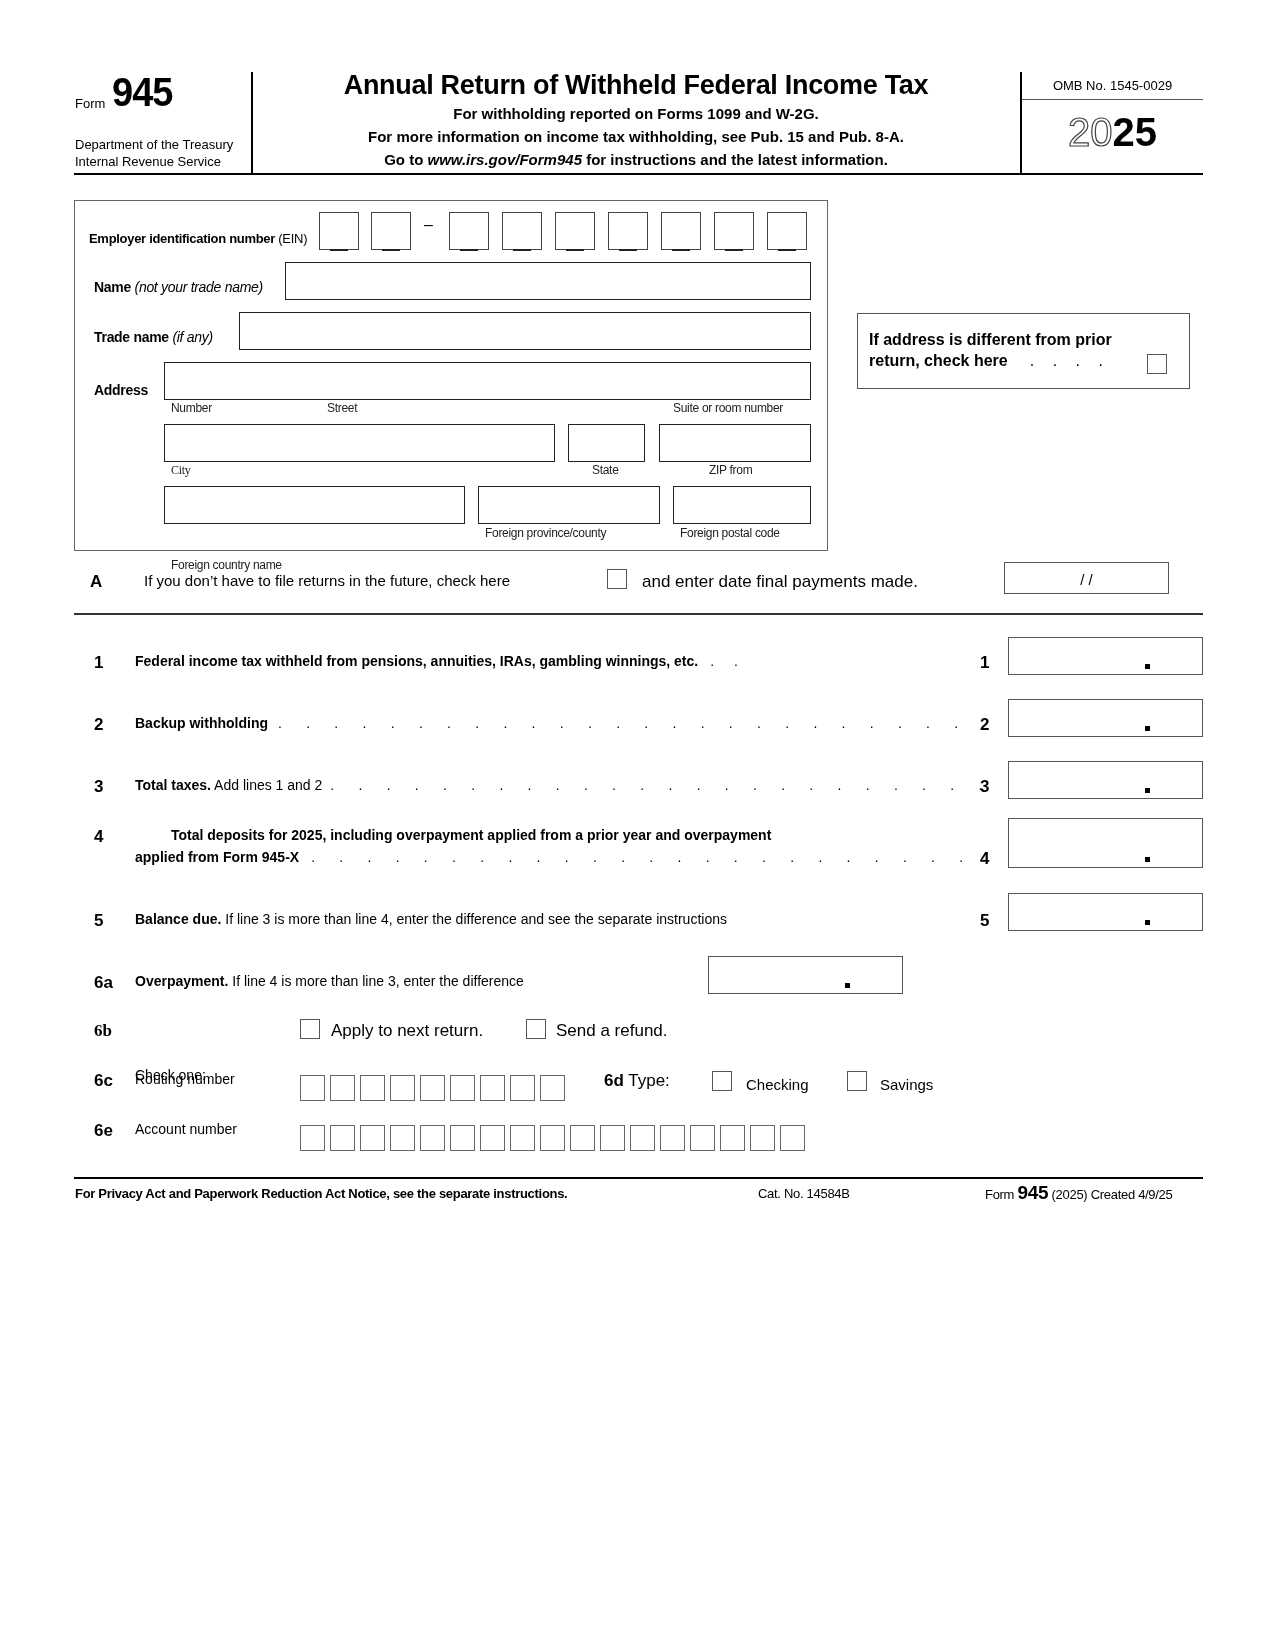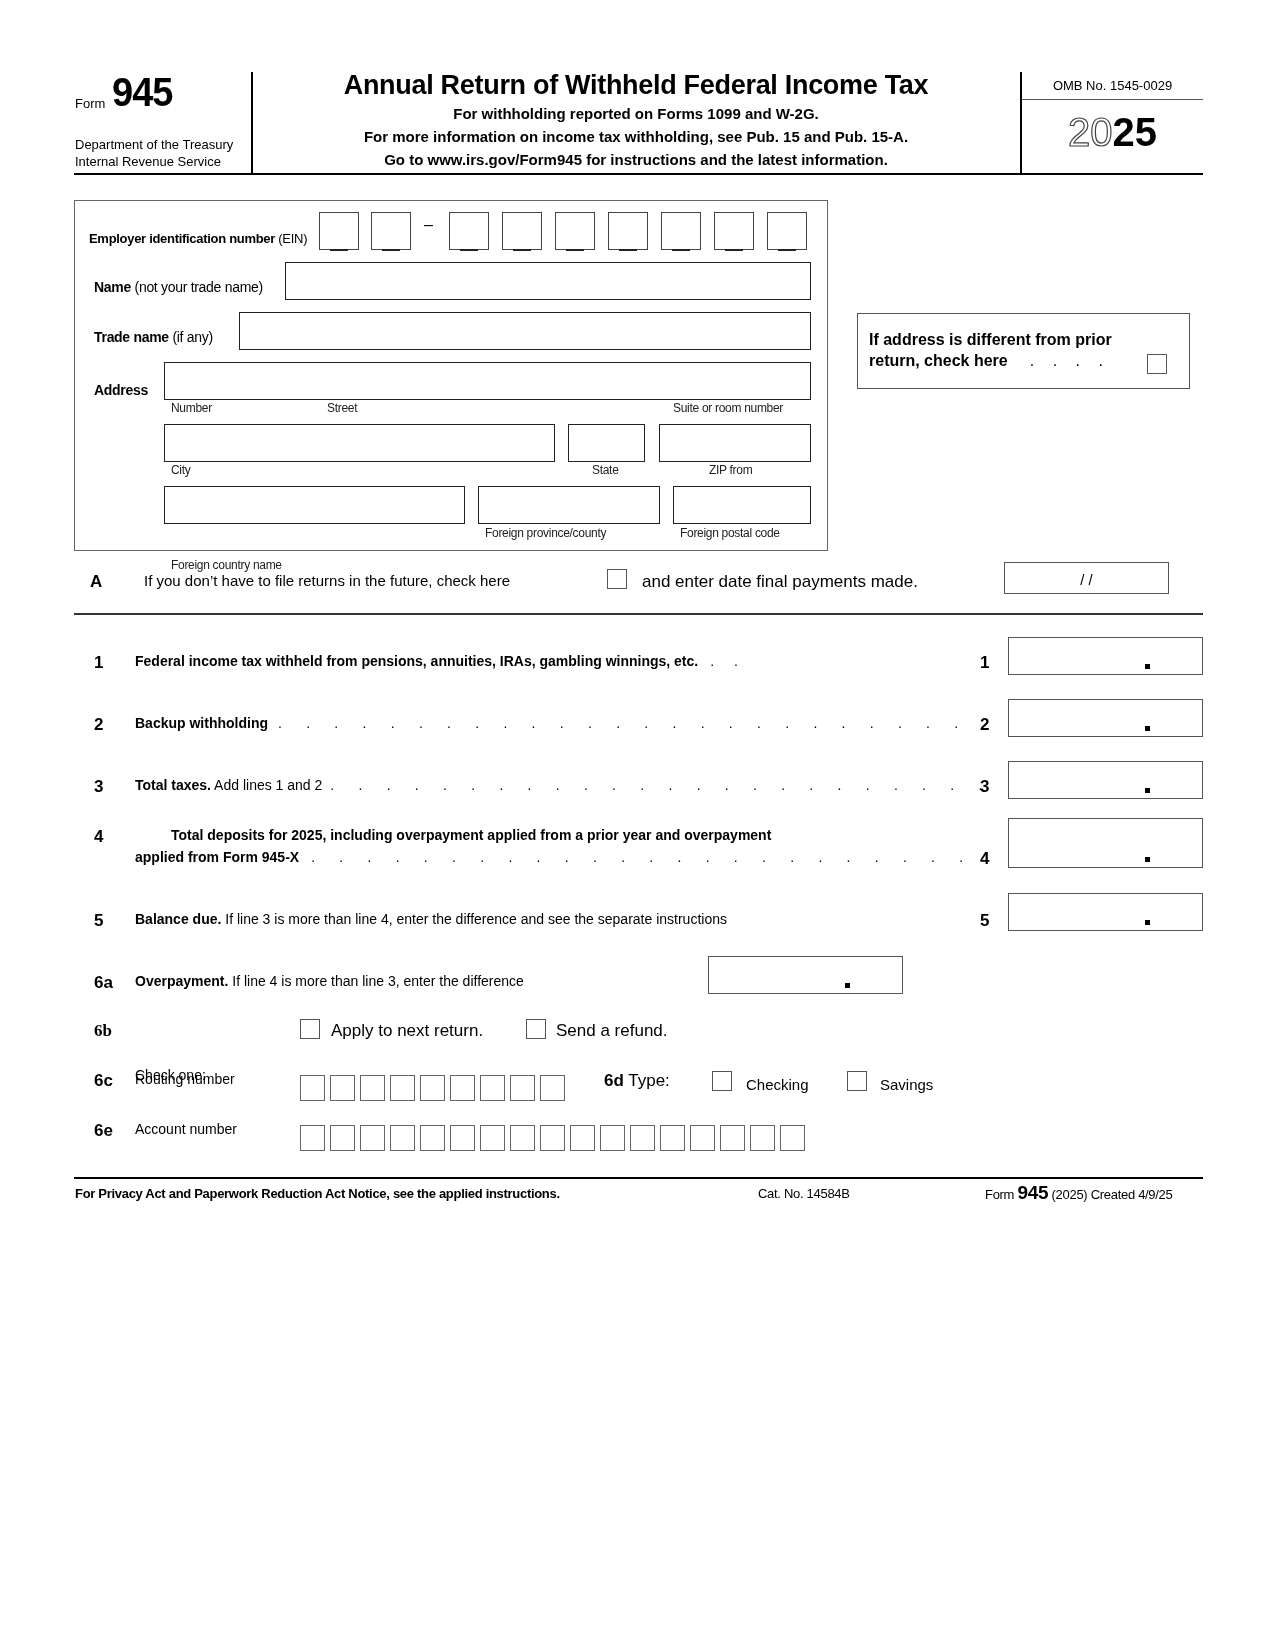--- a/index.html
+++ b/index.html
@@ -2,21 +2,21 @@
 <html><head>
 <meta charset="utf-8">
 <style>
   html, body { margin: 0; padding: 0; background: #ffffff; }
   body { width: 1275px; height: 1650px; position: relative; font-family: "Liberation Sans", sans-serif; color: #000; overflow: hidden; }
   .abs { position: absolute; }
   .box { position: absolute; border: 1.5px solid #555; background: #fff; box-sizing: border-box; }
   .box-dark { border-color: #222; }
   .cond { font-stretch: condensed; letter-spacing: -0.3px; }
   .b { font-weight: bold; }
-  .i { }
+  .i { font-style: italic; }
 
   
   .hdr-rule { position: absolute; left: 74px; top: 173px; width: 1129px; height: 2px; background: #000; }
   .vline { position: absolute; width: 2px; background: #000; }
   .form-word { left: 75px; top: 96px; font-size: 13px; }
   .form-num { left: 112px; top: 70px; font-size: 40px; font-weight: bold; letter-spacing: -1px; transform: scaleX(0.95); transform-origin: left; }
   .dept { left: 75px; top: 136px; font-size: 13px; line-height: 17px; }
   .title { left: 256px; width: 760px; top: 70px; text-align: center; font-size: 27px; font-weight: bold; letter-spacing: -0.3px; }
   .sub { left: 256px; width: 760px; text-align: center; font-size: 15px; font-weight: bold; }
   .omb { left: 1022px; width: 181px; top: 78px; text-align: center; font-size: 13px; }
@@ -53,21 +53,21 @@
   <span class="abs form-word">Form</span>
   <span class="abs form-num">945</span>
   <div class="abs dept">
     <div>Department of the Treasury</div>
     <div>Internal Revenue Service</div>
   </div>
   <div class="vline" style="left:251px; top:72px; height:101px;"></div>
 
   <div class="abs title">Annual Return of Withheld Federal Income Tax</div>
   <div class="abs sub" style="top:105px;">For withholding reported on Forms 1099 and W-2G.</div>
-  <div class="abs sub" style="top:128px;">For more information on income tax withholding, see Pub. 15 and Pub. 15-A.</div>
+  <div class="abs sub" style="top:128px;">For more information on income tax withholding, see Pub. 15 and Pub. 8-A.</div>
   <div class="abs sub" style="top:151px;">
     <span>Go to </span><span class="i">www.irs.gov/Form945</span><span> for instructions and the latest information.</span>
   </div>
 
   <div class="vline" style="left:1020px; top:72px; height:101px;"></div>
   <div class="abs omb">OMB No. 1545-0029</div>
   <div class="omb-rule"></div>
   <div class="abs year"><span class="outline">20</span><span>25</span></div>
   <div class="hdr-rule"></div>
 </div>
@@ -100,21 +100,21 @@
 
 <div class="lbl b cond" style="left:94px; top:382px; font-size:14px;">Address</div>
 <div class="box box-dark" style="left:164px; top:362px; width:647px; height:38px;"></div>
 <span class="cap cond" style="left:171px; top:401px;">Number</span>
 <span class="cap cond" style="left:327px; top:401px;">Street</span>
 <span class="cap cond" style="left:673px; top:401px;">Suite or room number</span>
 
 <div class="box box-dark" style="left:164px; top:424px; width:391px; height:38px;"></div>
 <div class="box box-dark" style="left:568px; top:424px; width:77px; height:38px;"></div>
 <div class="box box-dark" style="left:659px; top:424px; width:152px; height:38px;"></div>
-<span class="cap cond" style="left:171px; top:463px;">City</span>
+<span class="cap cond" style="left:171px; top:463px;font-family:Liberation Serif, serif;">City</span>
 <span class="cap cond" style="left:592px; top:463px;">State</span>
 <span class="cap cond" style="left:709px; top:463px;">ZIP from</span>
 
 <div class="box box-dark" style="left:164px; top:486px; width:301px; height:38px;"></div>
 <div class="box box-dark" style="left:478px; top:486px; width:182px; height:38px;"></div>
 <div class="box box-dark" style="left:673px; top:486px; width:138px; height:38px;"></div>
 <span class="cap cond" style="left:171px; top:526px;margin-top:32px;">Foreign country name</span>
 <span class="cap cond" style="left:485px; top:526px;">Foreign province/county</span>
 <span class="cap cond" style="left:680px; top:526px;">Foreign postal code</span>
 
@@ -205,15 +205,15 @@
   <div class="digit" style="left:600px; top:1125px;"></div>
   <div class="digit" style="left:630px; top:1125px;"></div>
   <div class="digit" style="left:660px; top:1125px;"></div>
   <div class="digit" style="left:690px; top:1125px;"></div>
   <div class="digit" style="left:720px; top:1125px;"></div>
   <div class="digit" style="left:750px; top:1125px;"></div>
   <div class="digit" style="left:780px; top:1125px;"></div>
 </div>
 
 <div class="footer-rule"></div>
-<span class="foot b cond" style="left:75px;">For Privacy Act and Paperwork Reduction Act Notice, see the applied instructions.</span>
+<span class="foot b cond" style="left:75px;">For Privacy Act and Paperwork Reduction Act Notice, see the separate instructions.</span>
 <span class="foot cond" style="left:758px;">Cat. No. 14584B</span>
 <span class="foot cond" style="left:985px; top:1182px;"><span>Form </span><span class="b" style="font-size:19px;">945</span><span> (2025) Created 4/9/25</span></span>
 
 </body></html>

